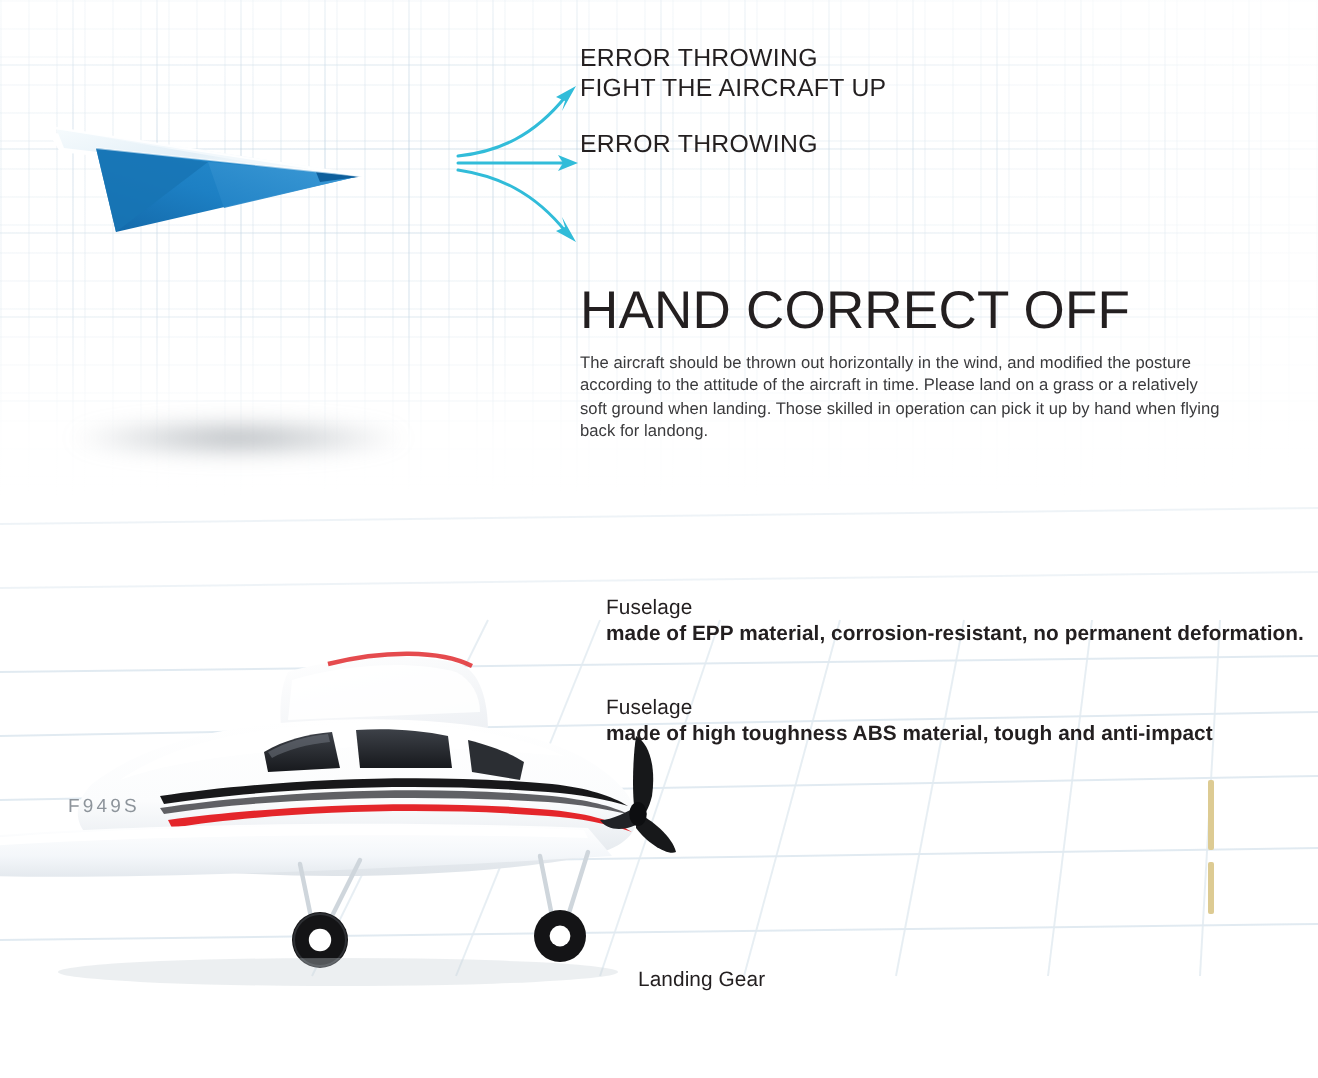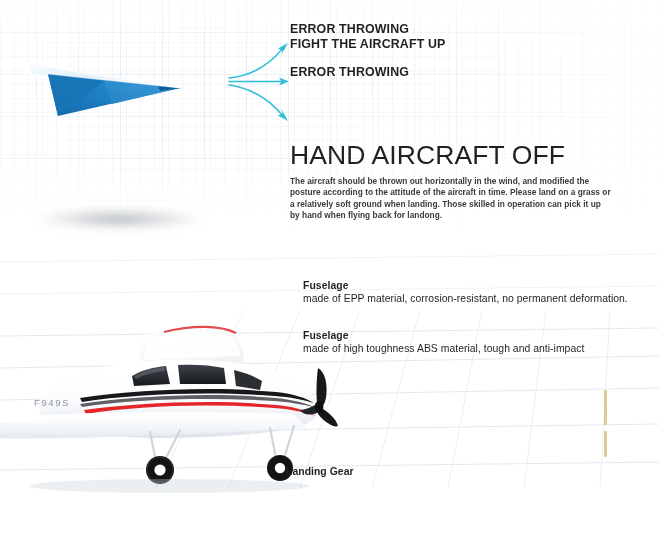--- a/index.html
+++ b/index.html
@@ -36,62 +36,62 @@
     background:
       linear-gradient(to bottom, rgba(255,255,255,.55) 0%, rgba(255,255,255,.05) 28%, rgba(255,255,255,.25) 62%, rgba(255,255,255,.92) 88%, #fff 100%),
       linear-gradient(to right, rgba(255,255,255,.30) 0%, rgba(255,255,255,0) 30%, rgba(255,255,255,.40) 78%, rgba(255,255,255,.80) 100%);
     pointer-events:none;
   }
 
   .plane-art{position:absolute;left:8px;top:30px;width:280px;height:130px;}
   .arrows-art{position:absolute;left:225px;top:32px;width:75px;height:100px;}
 
   .callouts{position:absolute;left:290px;top:22px;width:320px;}
-  .callout{margin-bottom:13px;font-weight:bold;}
+  .callout{margin-bottom:13px;}
   .callout .l1,.callout .l2{
     font-size:12.4px;letter-spacing:.012em;color:#231f20;
     line-height:15.2px;white-space:nowrap;
   }
 
   .headline{
     position:absolute;left:290px;top:142px;
     font-size:26.5px;letter-spacing:.004em;color:#231f20;
     line-height:1;white-space:nowrap;font-weight:400;
   }
   .body-copy{
     position:absolute;left:290px;top:176px;width:322px;
     font-size:8.3px;line-height:11.4px;color:#3a3a3c;
-    font-weight:bold;letter-spacing:.003em;
+    font-weight:normal;letter-spacing:.003em;
   }
 
   .plane-shadow{
     position:absolute;left:18px;top:206px;width:230px;height:26px;
     background:radial-gradient(ellipse 50% 50% at 44% 50%, rgba(108,116,124,.55) 0%, rgba(140,148,156,.30) 42%, rgba(255,255,255,0) 74%);
     filter:blur(5px);
   }
 
   
   .bottom-section{
     position:absolute;left:0;top:248px;width:659px;height:291px;
     background:#ffffff;overflow:hidden;
   }
   .persp{position:absolute;inset:0;}
 
   .model-art{position:absolute;left:-6px;top:58px;width:380px;height:200px;}
 
   .spec{position:absolute;}
   .spec .title{
-    font-size:10.4px;font-weight:bold;color:#231f20;line-height:13px;letter-spacing:.005em;
+    font-size:10.4px;font-weight:normal;color:#231f20;line-height:13px;letter-spacing:.005em;margin-top:19px;
   }
   .spec .desc{
-    font-size:10.4px;font-weight:normal;color:#231f20;line-height:13px;letter-spacing:.003em;white-space:nowrap;
+    font-size:10.4px;font-weight:bold;color:#231f20;line-height:13px;letter-spacing:.003em;white-space:nowrap;
   }
   .spec-fuselage{left:303px;top:31px;}
   .spec-propeller{left:303px;top:81px;}
-  .spec-landing{left:286px;top:217px;}
+  .spec-landing{left:319px;top:217px;}
 
   .tick{position:absolute;width:2.5px;background:#ddcb93;border-radius:1px;}
   .tick-a{left:604px;top:390px;height:35px;}
   .tick-b{left:604px;top:431px;height:26px;}
 </style>
 </head>
 <body>
 
 <div class="page">
 
@@ -150,21 +150,21 @@
         <div class="l1">ERROR THROWING</div>
         <div class="l2">FIGHT THE AIRCRAFT UP</div>
       </div>
       <div class="callout">
       </div>
       <div class="callout">
         <div class="l1">ERROR THROWING</div>
       </div>
     </div>
 
-    <div class="headline">HAND AIRCRAFT OFF</div>
+    <div class="headline">HAND CORRECT OFF</div>
     <div class="body-copy">The aircraft should be thrown out horizontally in the wind, and modified the posture according to the attitude of the aircraft in time. Please land on a grass or a relatively soft ground when landing. Those skilled in operation can pick it up by hand when flying back for landong.</div>
 
     <div class="plane-shadow"></div>
   </div>
 
   <div class="bottom-section">
 
     <svg class="persp" viewBox="0 0 659 291" preserveAspectRatio="none">
       <g stroke="#dce7ef" stroke-width="1" fill="none" opacity="0.85">
         <path d="M0,88 L659,80"></path>

